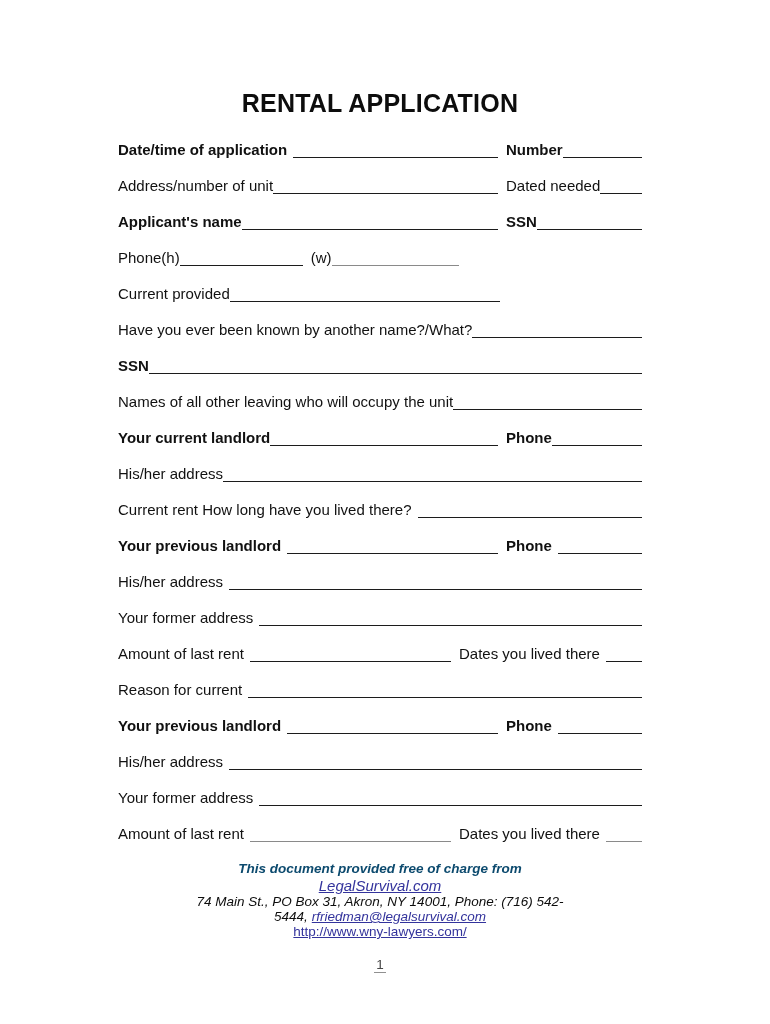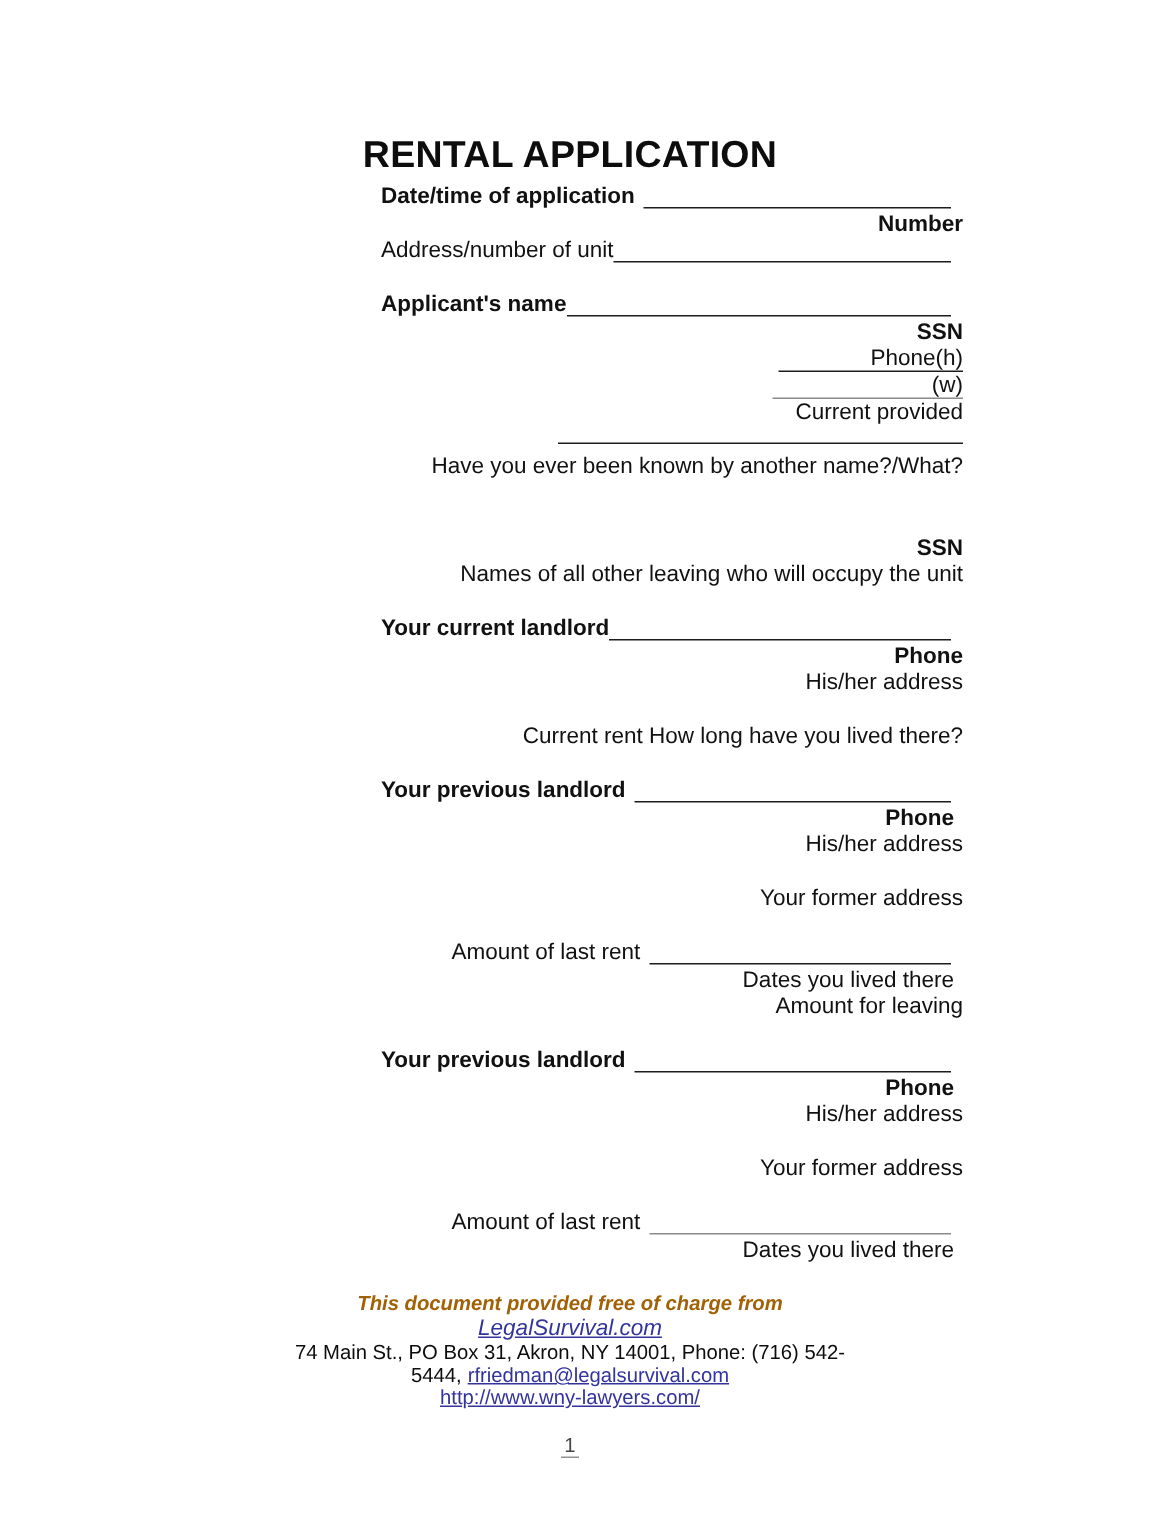--- a/index.html
+++ b/index.html
@@ -22,21 +22,20 @@
     line-height:26px;
     letter-spacing:0.2px;
     color:#0d0d0d;
   }
   .form{margin-top:6px;}
   .row{
     display:flex;
     align-items:flex-end;
     height:36px;
     font-size:15px;
-    flex-direction:column;
   }
   .lbl{
     white-space:nowrap;
     line-height:17px;
   }
   .b{font-weight:bold;}
   .blank{
     border-bottom:1.8px solid #1c1c1c;
     height:12px;
     display:block;
@@ -51,28 +50,28 @@
     padding-right:8px;box-sizing:border-box;
   }
   .g1.narrow{width:341px;min-width:341px;}
   .g2{display:flex;align-items:flex-end;flex:1 1 auto;}
   .w123{width:123px;}
   .w127{width:127px;}
   .w270{width:270px;}
   .footer{margin-top:18px;text-align:center;}
   .f-provided{
     font-size:13.5px;font-weight:bold;font-style:italic;
-    line-height:17px;color:#a16207;
+    line-height:17px;color:#0c4a6e;
   }
   .f-site{line-height:17px;}
   .f-site a{
     font-size:15px;font-weight:normal;font-style:italic;
     color:#33339c;text-decoration:underline;
   }
-  .f-address{font-size:13.5px;line-height:15px;color:#0d0d0d;}
+  .f-address{font-size:13.5px;line-height:15px;color:#0d0d0d;font-style:italic;}
   .f-address a{color:#33339c;text-decoration:underline;margin-left:4px;}
   .f-url{font-size:13.5px;line-height:15px;}
   .f-url a{color:#33339c;}
   .pagenum-wrap{margin-top:16px;text-align:center;}
   .pagenum{
     display:inline-block;
     font-size:13.5px;line-height:15px;
     color:#474747;
     border-bottom:1.6px solid #909090;
     padding:0 2px;
@@ -96,20 +95,24 @@
         <span class="lbl b">Number</span>
         <span class="blank fill"></span>
       </div>
     </div>
 
     <div class="row">
       <div class="g1">
         <span class="lbl">Address/number of unit</span>
         <span class="blank fill"></span>
       </div>
+      <div class="g2">
+        <span class="lbl">Dated needed</span>
+        <span class="blank fill"></span>
+      </div>
     </div>
 
     <div class="row">
       <div class="g1">
         <span class="lbl b">Applicant's name</span>
         <span class="blank fill"></span>
       </div>
       <div class="g2">
         <span class="lbl b">SSN</span>
         <span class="blank fill"></span>
@@ -192,21 +195,21 @@
         <span class="lbl">Amount of last rent</span>
         <span class="blank fill gap"></span>
       </div>
       <div class="g2">
         <span class="lbl">Dates you lived there</span>
         <span class="blank fill gap"></span>
       </div>
     </div>
 
     <div class="row">
-      <span class="lbl">Amount for leaving</span>
+      <span class="lbl">Reason for current</span>
       <span class="blank fill gap"></span>
     </div>
 
     <div class="row">
       <div class="g1">
         <span class="lbl b">Your previous landlord</span>
         <span class="blank fill gap"></span>
       </div>
       <div class="g2">
         <span class="lbl b">Phone</span>

